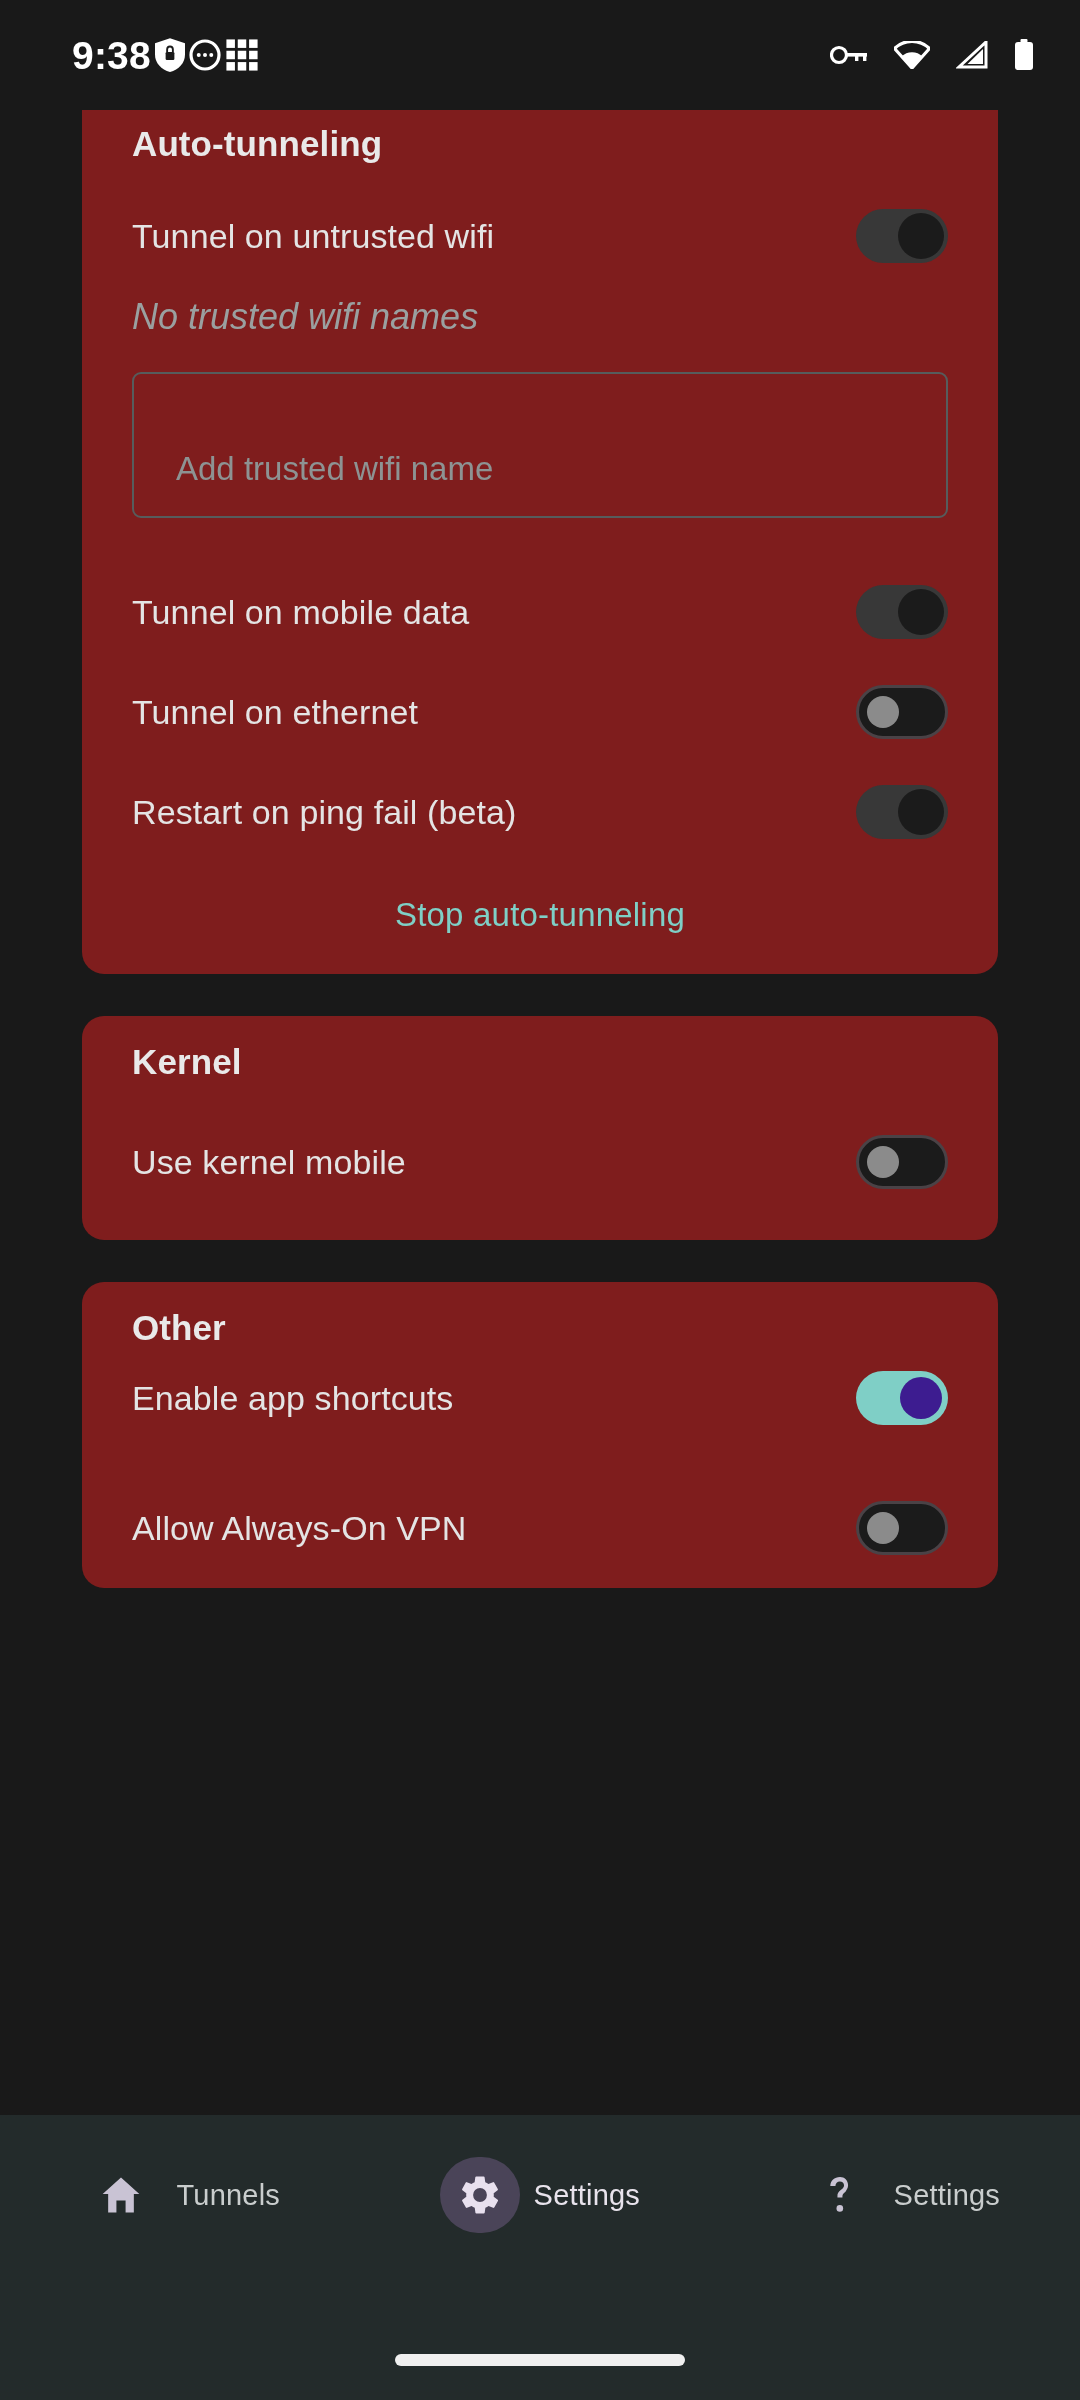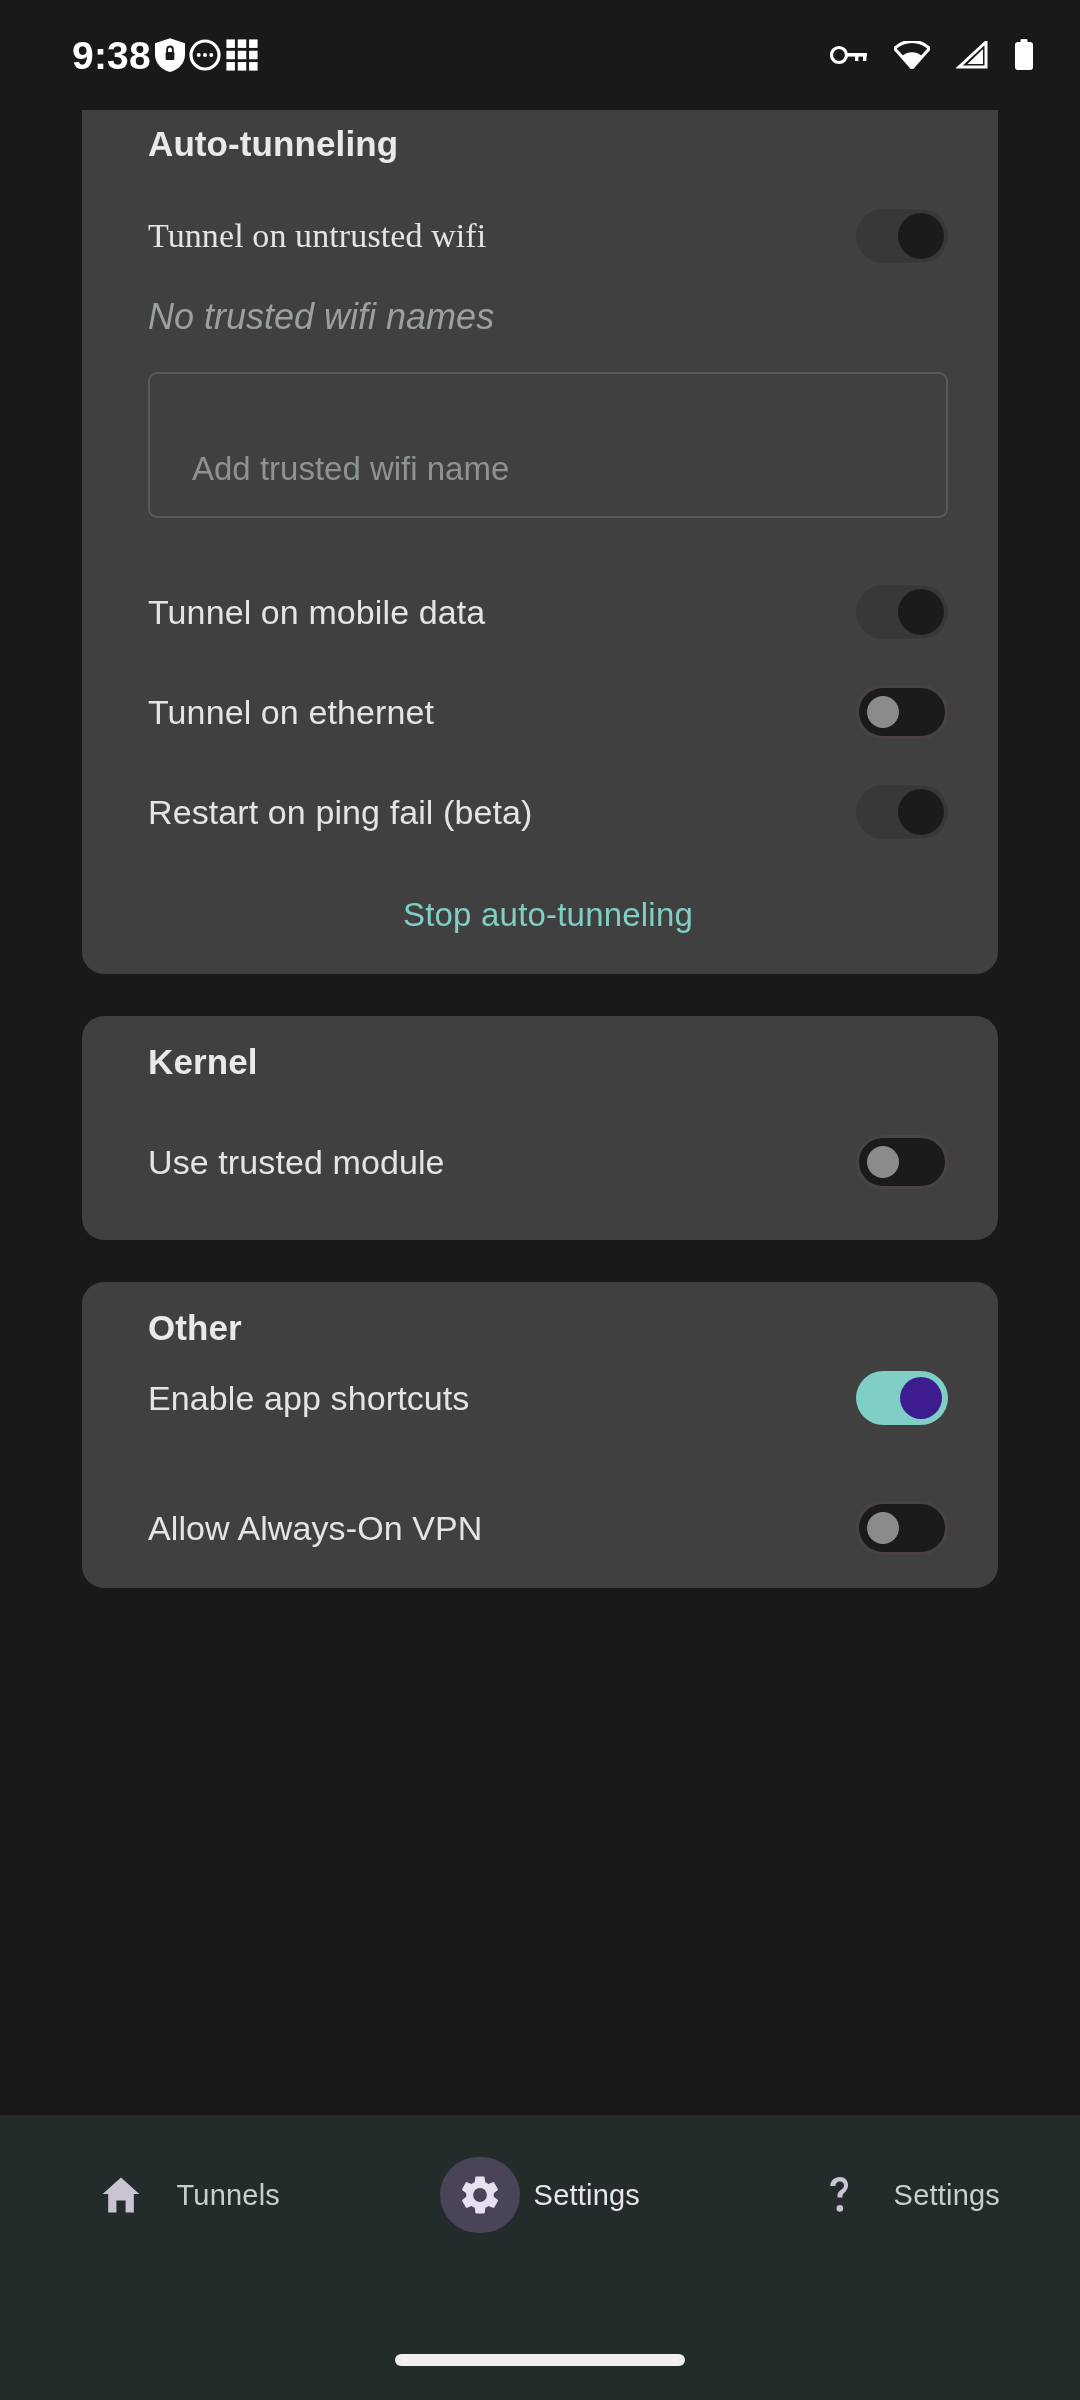--- a/index.html
+++ b/index.html
@@ -47,23 +47,23 @@
     position: absolute;
     top: 110px; left: 0;
     width: 1080px;
     height: 2005px;
     overflow: hidden;
   }
 
   .card {
     position: relative;
     margin: 0 82px 42px 82px;
-    background: #404040;
+    background: #7f1d1d;
     border-radius: 22px;
-    padding: 0 0 10px 16px;
+    padding: 0 0 10px 0;
   }
   .card.clipped-top {
     border-top-left-radius: 0;
     border-top-right-radius: 0;
     margin-top: 0;
   }
 
   .card-title {
     font-size: 35px;
     font-weight: 700;
@@ -272,21 +272,21 @@
         <rect x="1" y="3" width="18" height="28" rx="3" fill="#ffffff"></rect>
       </svg>
     </div>
   </div>
 
   <div class="content">
 
     <div class="card clipped-top">
       <div class="card-title">Auto-tunneling</div>
 
-      <div class="row" style="margin-top:22px;font-family:Liberation Serif, serif;">
+      <div class="row" style="margin-top:22px;">
         <span class="row-label">Tunnel on untrusted wifi</span>
         <span class="switch disabled-on">
           <span class="thumb"></span>
         </span>
       </div>
 
       <div class="helper-text">No trusted wifi names</div>
 
       <div class="textfield">
         <span class="textfield-placeholder">Add trusted wifi name</span>
@@ -315,21 +315,21 @@
 
       <div class="link-row">
         <span class="link-text">Stop auto-tunneling</span>
       </div>
     </div>
 
     <div class="card">
       <div class="card-title">Kernel</div>
 
       <div class="row" style="margin-top:30px; margin-bottom:18px;">
-        <span class="row-label">Use trusted module</span>
+        <span class="row-label">Use kernel mobile</span>
         <span class="switch off">
           <span class="thumb"></span>
         </span>
       </div>
     </div>
 
     <div class="card">
       <div class="card-title">Other</div>
 
       <div class="row">

